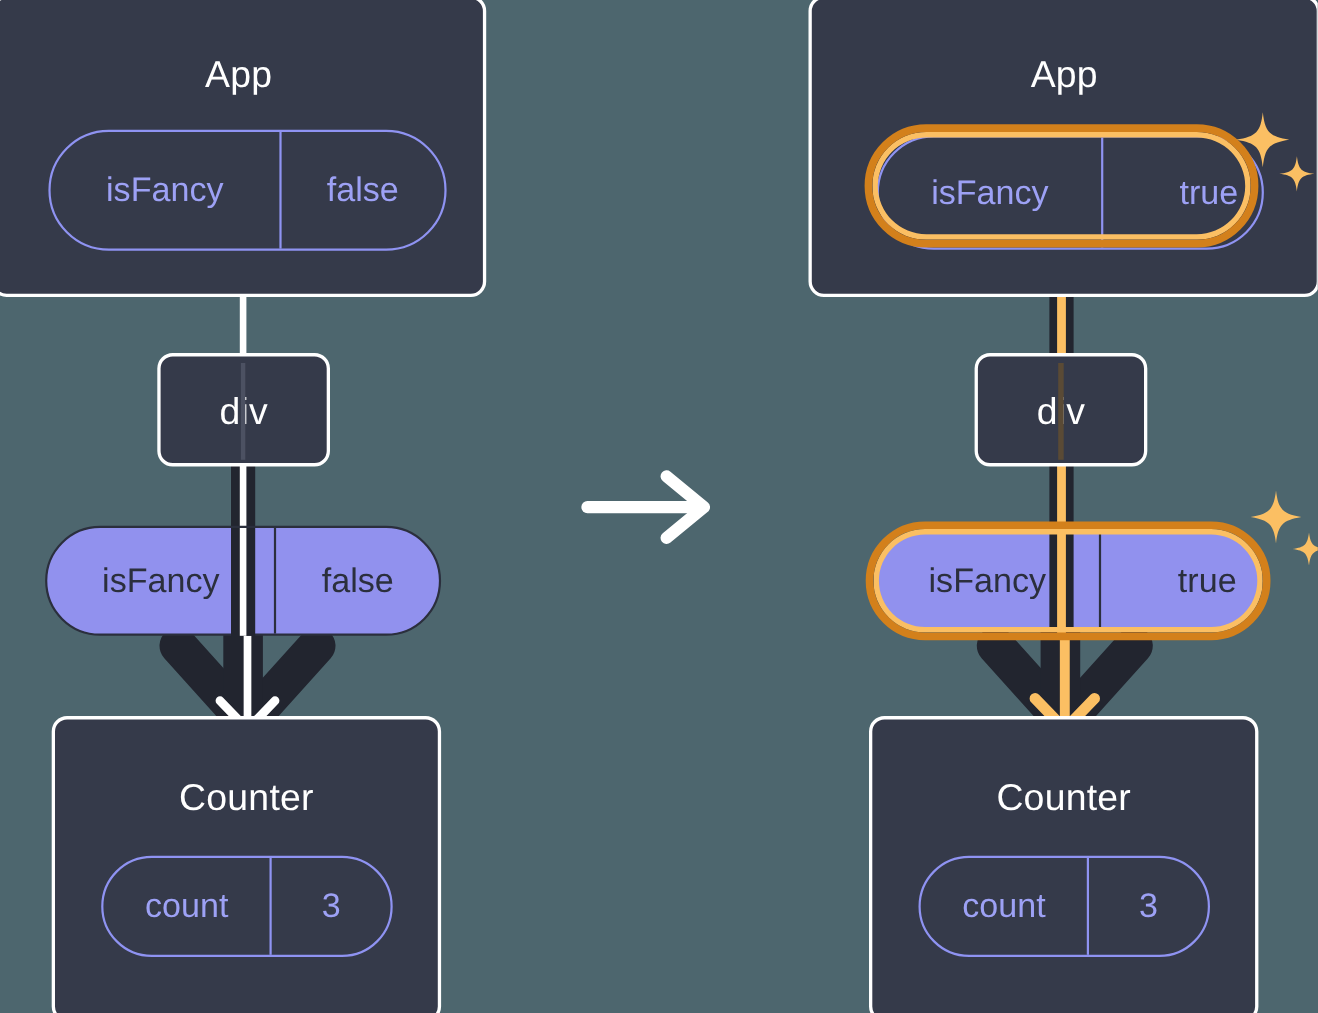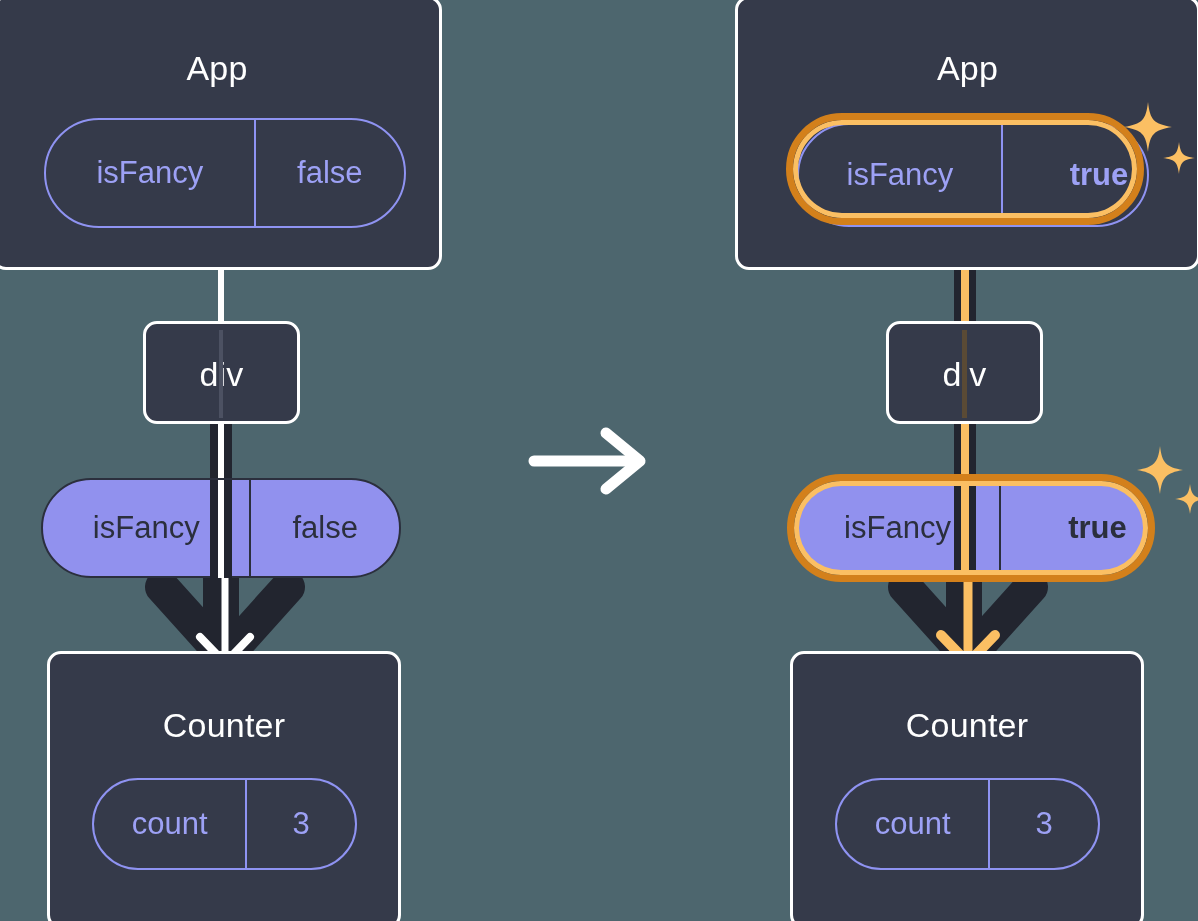--- a/index.html
+++ b/index.html
@@ -57,21 +57,21 @@
   .pill.outline .seg.val { border-left: 2px solid #8f93f2; }
 
   
   .pill.filled {
     background: #9191ee;
     border: 2px solid #2b2f3d;
   }
   .pill.filled .seg { color: #2b2f3d; }
   .pill.filled .seg.val { border-left: 2px solid #2b2f3d; }
 
-  .seg.bold { font-weight: bold; padding-left: 48px; }
+  .seg.bold { font-weight: normal; padding-left: 48px; }
 
   
   .ring {
     position: absolute;
     border-radius: 999px;
     border: 7px solid #d3801b;
     box-shadow: inset 0 0 0 5px #fbbf63;
     z-index: 7;
     pointer-events: none;
   }

